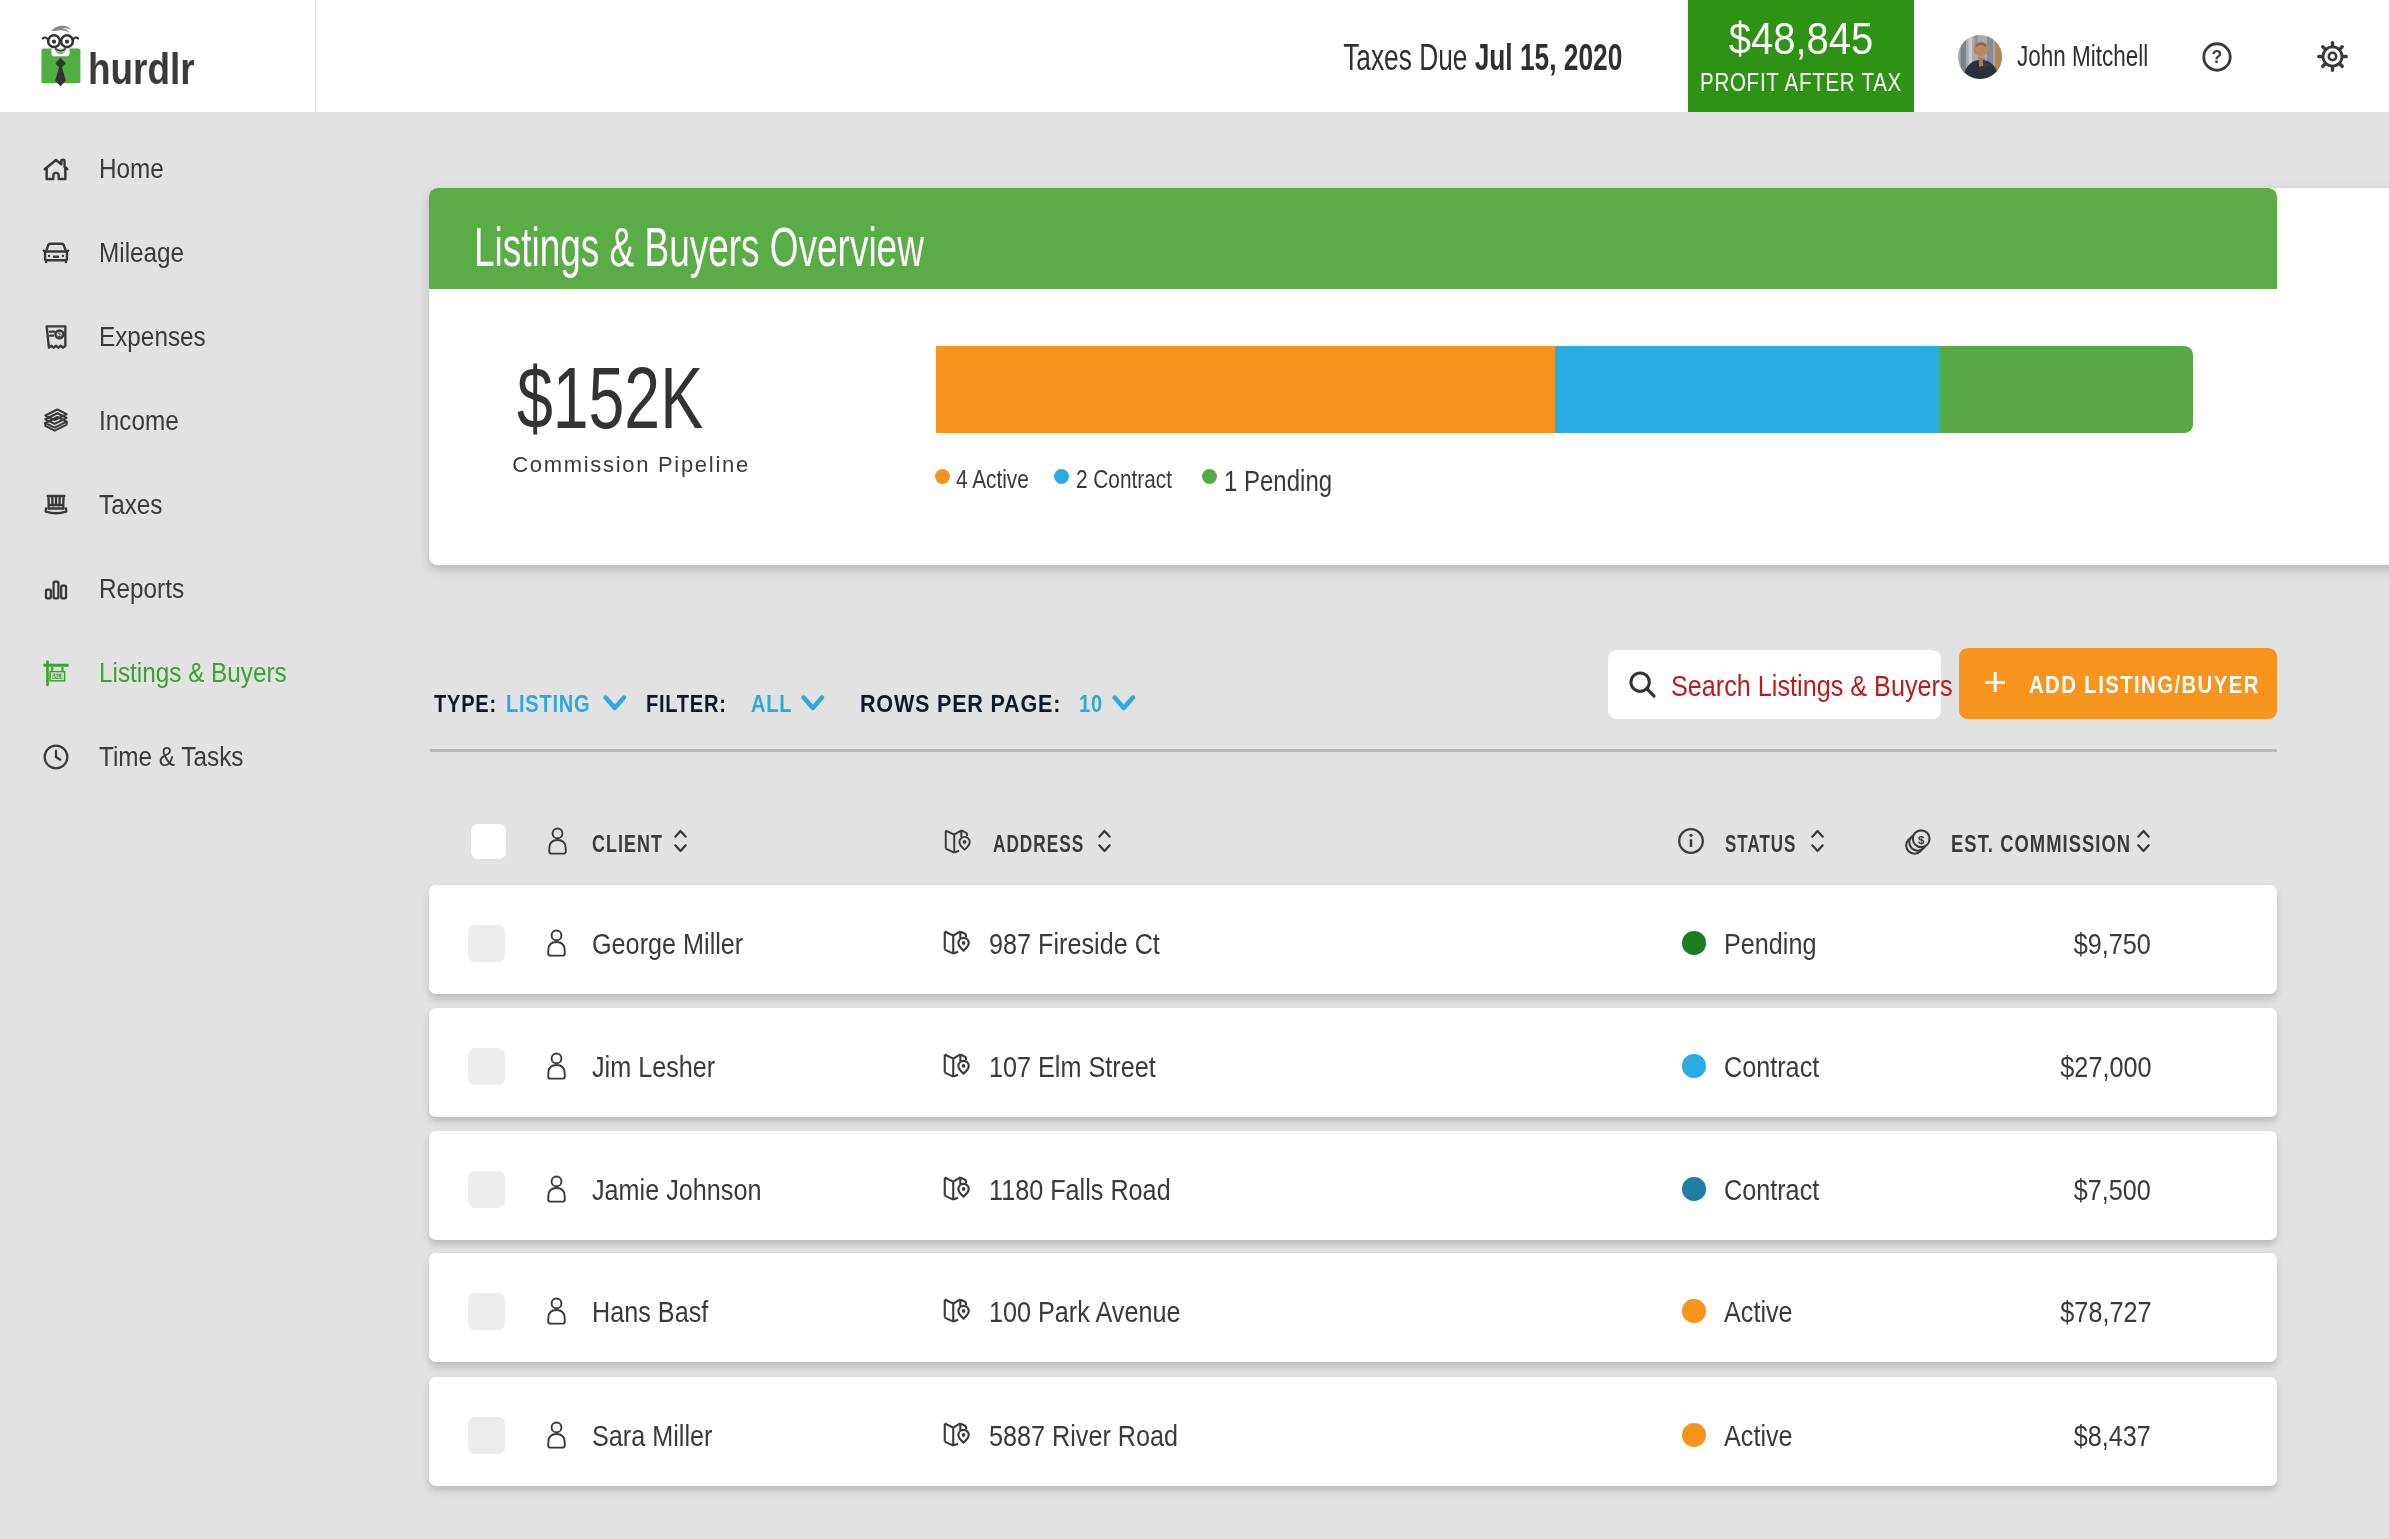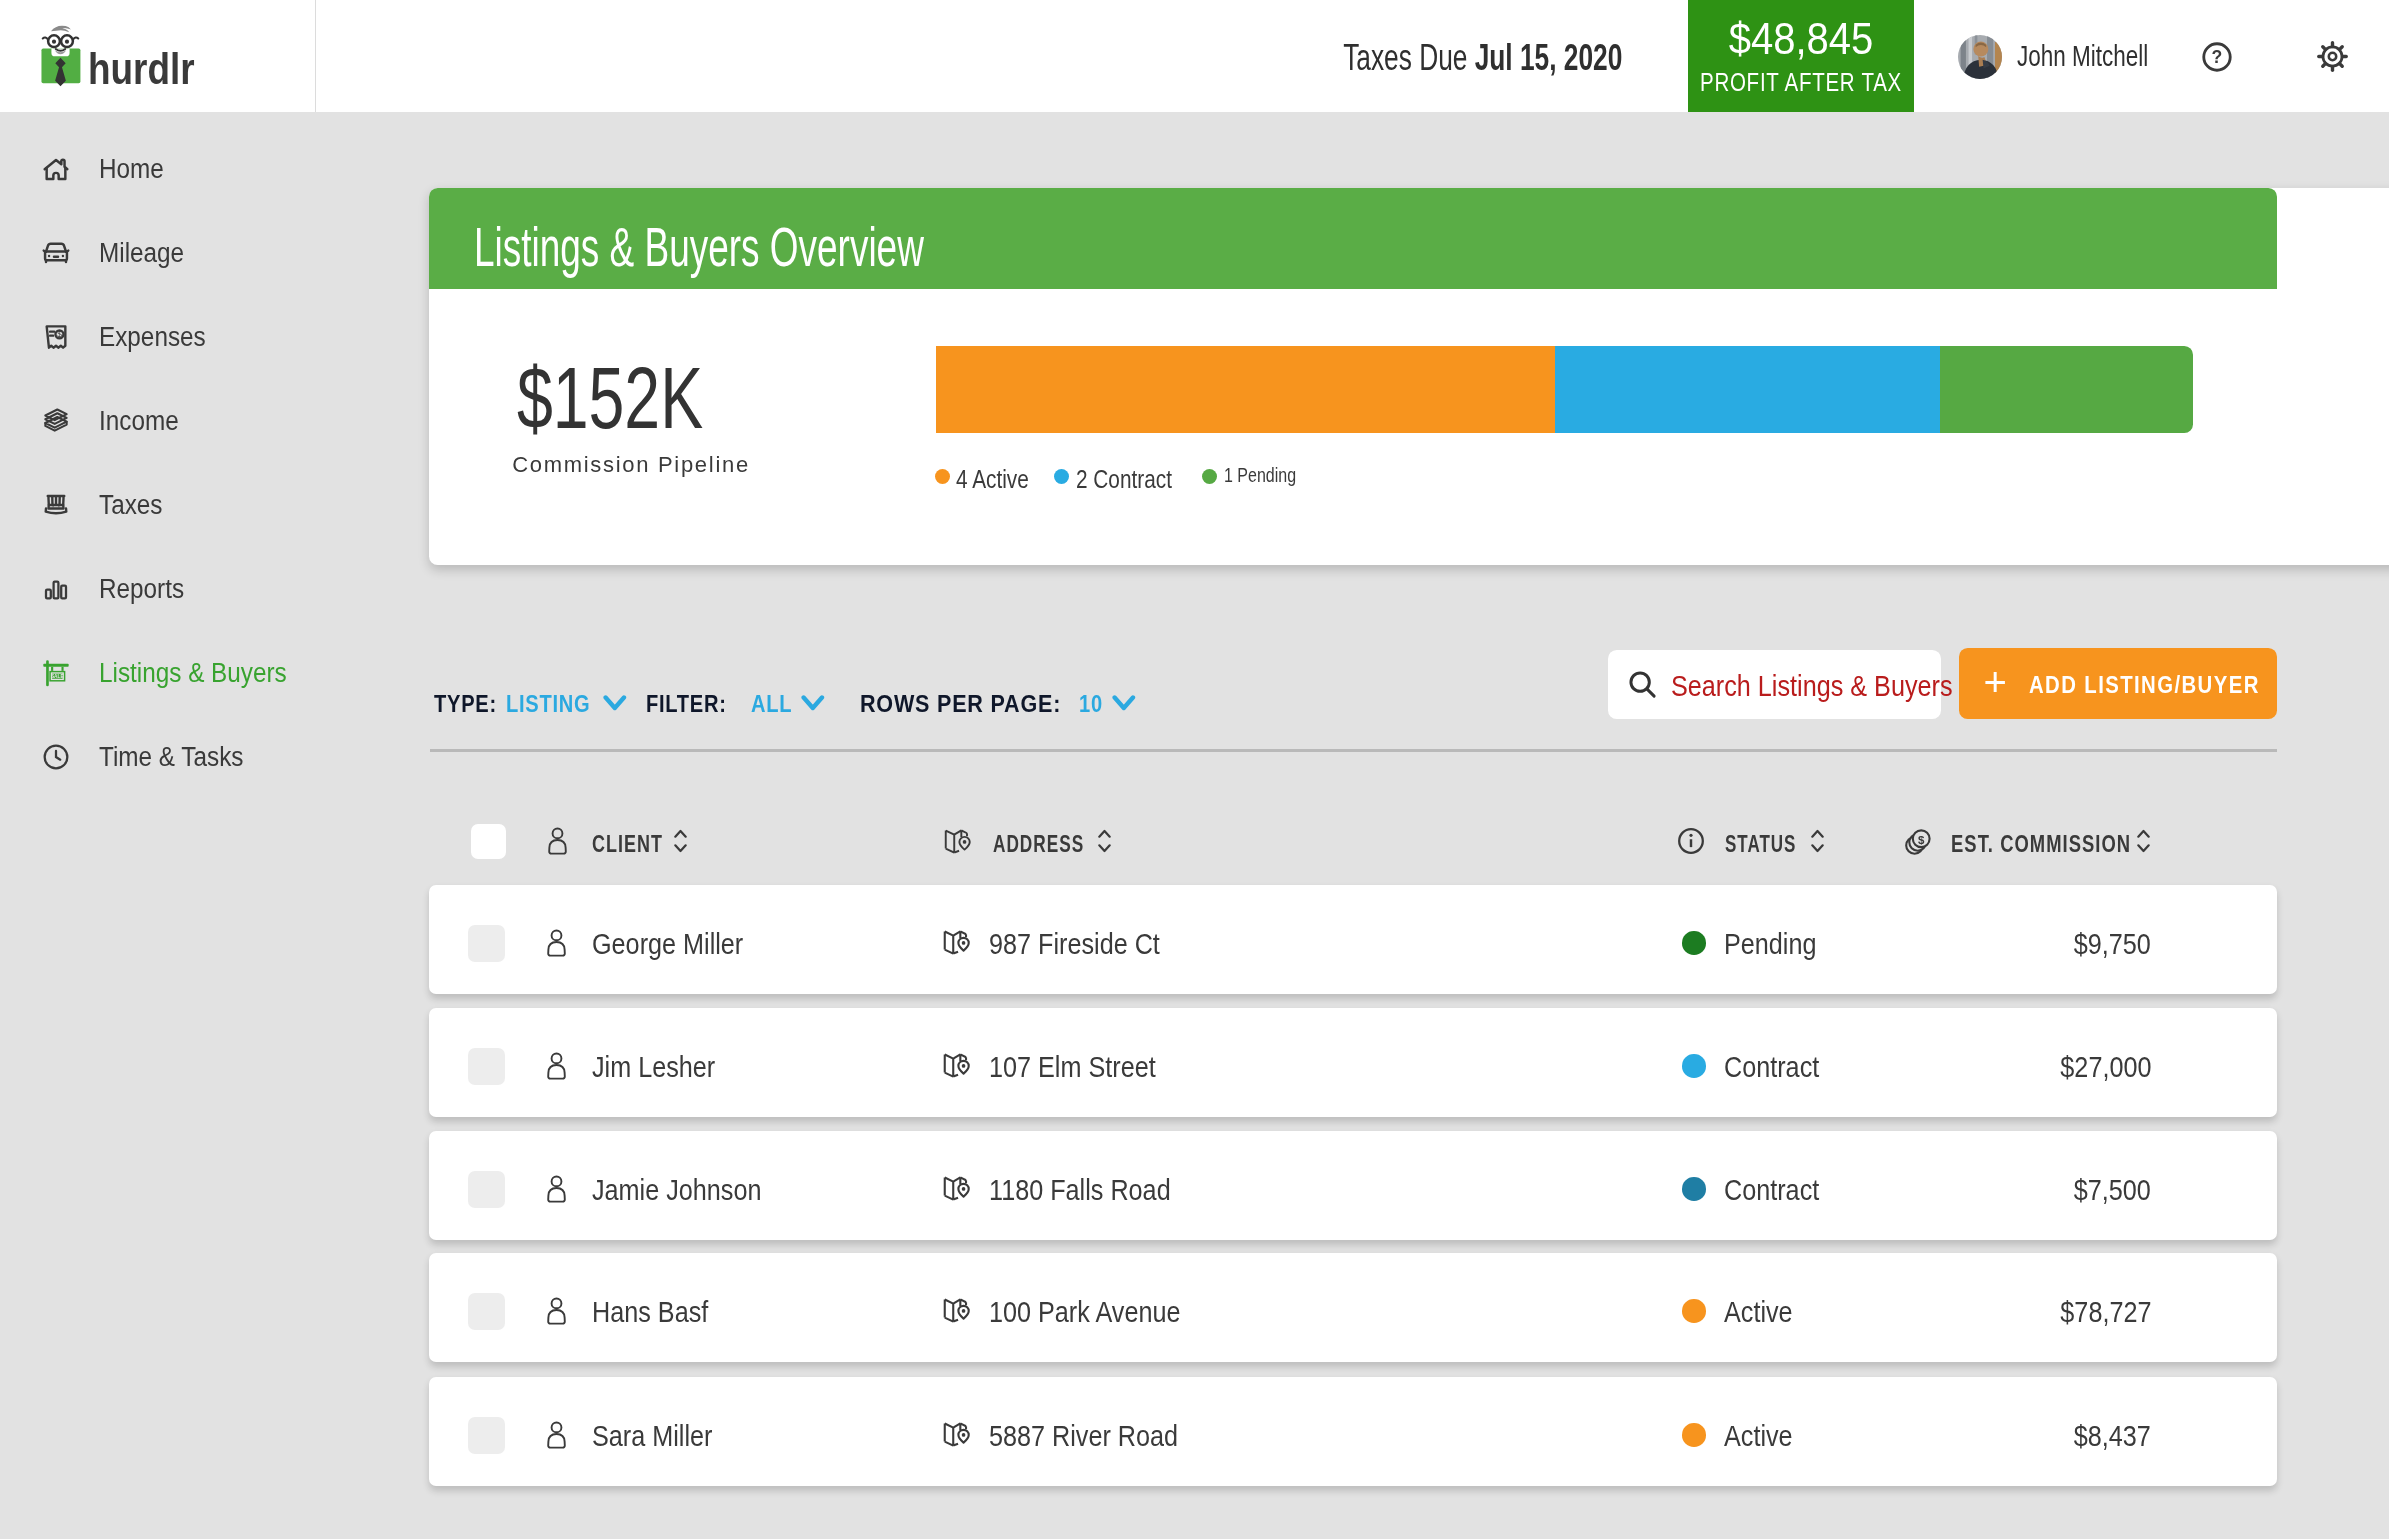--- a/index.html
+++ b/index.html
@@ -208,21 +208,21 @@
   <div style="position:absolute; left:0; top:0; width:619px; height:87px; background:#f7941e;"></div>
   <div style="position:absolute; left:619px; top:0; width:385px; height:87px; background:#29abe2;"></div>
   <div style="position:absolute; left:1004px; top:0; width:253px; height:87px; background:#56a943; border-radius:0 8.7px 8.7px 0;"></div>
 </div>
 <div id="legend">
   <div style="position:absolute; left:0px; top:5.2px; width:15px; height:15px; border-radius:50%; background:#f7941e;"></div>
   <div style="position:absolute; left:21px; top:0; font-size:26px;"><span class="cx" style="transform:scaleX(0.8)">4 Active</span></div>
   <div style="position:absolute; left:119px; top:5.2px; width:15px; height:15px; border-radius:50%; background:#29abe2;"></div>
   <div style="position:absolute; left:141px; top:0; font-size:26px;"><span class="cx" style="transform:scaleX(0.8)">2 Contract</span></div>
   <div style="position:absolute; left:267px; top:5.2px; width:15px; height:15px; border-radius:50%; background:#56a943;"></div>
-  <div style="position:absolute; left:289px; top:0; font-size:20px;"><span class="cx" style="transform:scaleX(0.8)">1 Pending</span></div>
+  <div style="position:absolute; left:289px; top:0; font-size:30px;"><span class="cx" style="transform:scaleX(0.8)">1 Pending</span></div>
 </div>
 
 <div class="filt" style="left:434px;"><span class="cx" style="transform:scaleX(0.82)">TYPE:</span></div>
 <div class="filt blue" style="left:506px;"><span class="cx" style="transform:scaleX(0.82)">LISTING</span></div>
 <div class="filt" style="left:646px;"><span class="cx" style="transform:scaleX(0.82)">FILTER:</span></div>
 <div class="filt blue" style="left:751px;"><span class="cx" style="transform:scaleX(0.82)">ALL</span></div>
 <div class="filt" style="left:860px;"><span class="cx" style="transform:scaleX(0.88)">ROWS PER PAGE:</span></div>
 <div class="filt blue" style="left:1079px;"><span class="cx" style="transform:scaleX(0.82)">10</span></div>
 <svg class="chev" style="left:603px;" width="23.6" height="18.4" viewBox="0 0 27 21" fill="none" stroke="#2ba9e0" stroke-width="5" stroke-linecap="round" stroke-linejoin="round">
     <path d="M3 4 L13.5 16 L24 4"></path>

